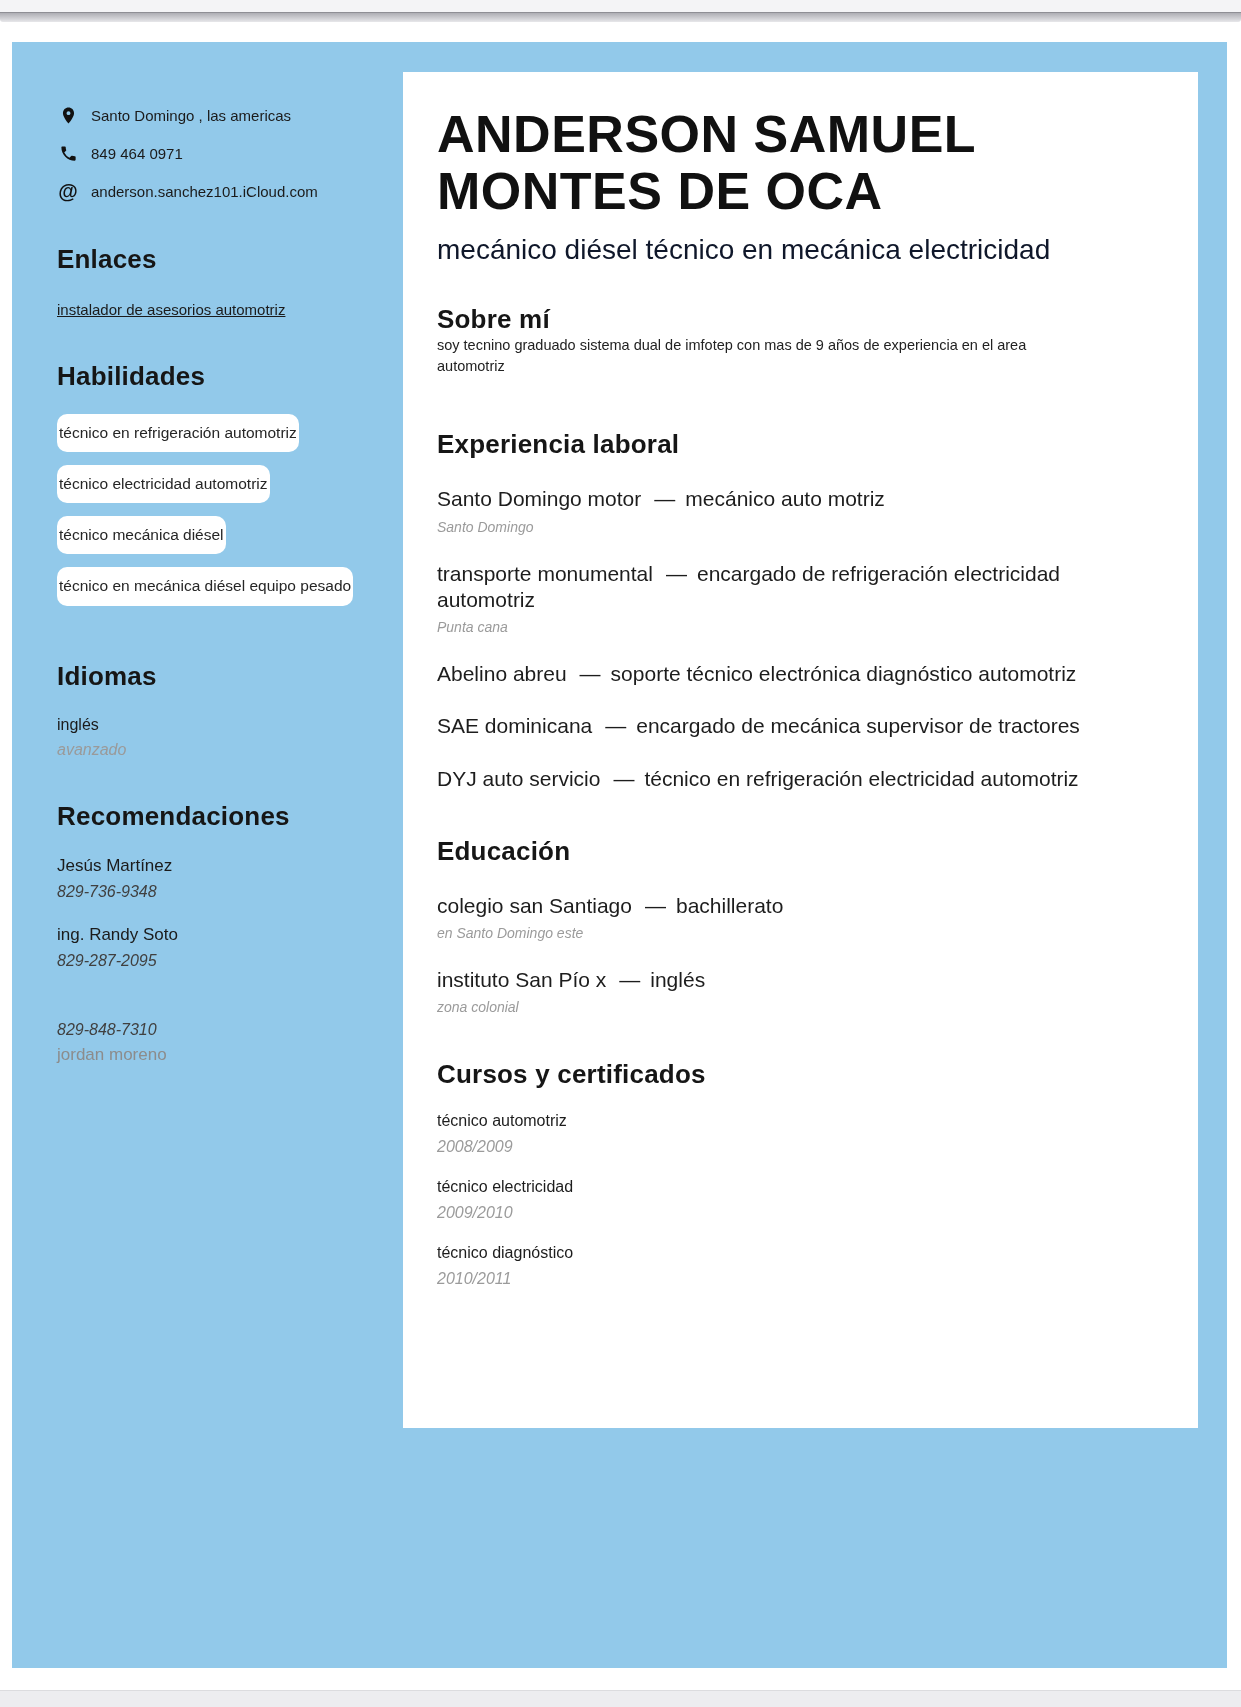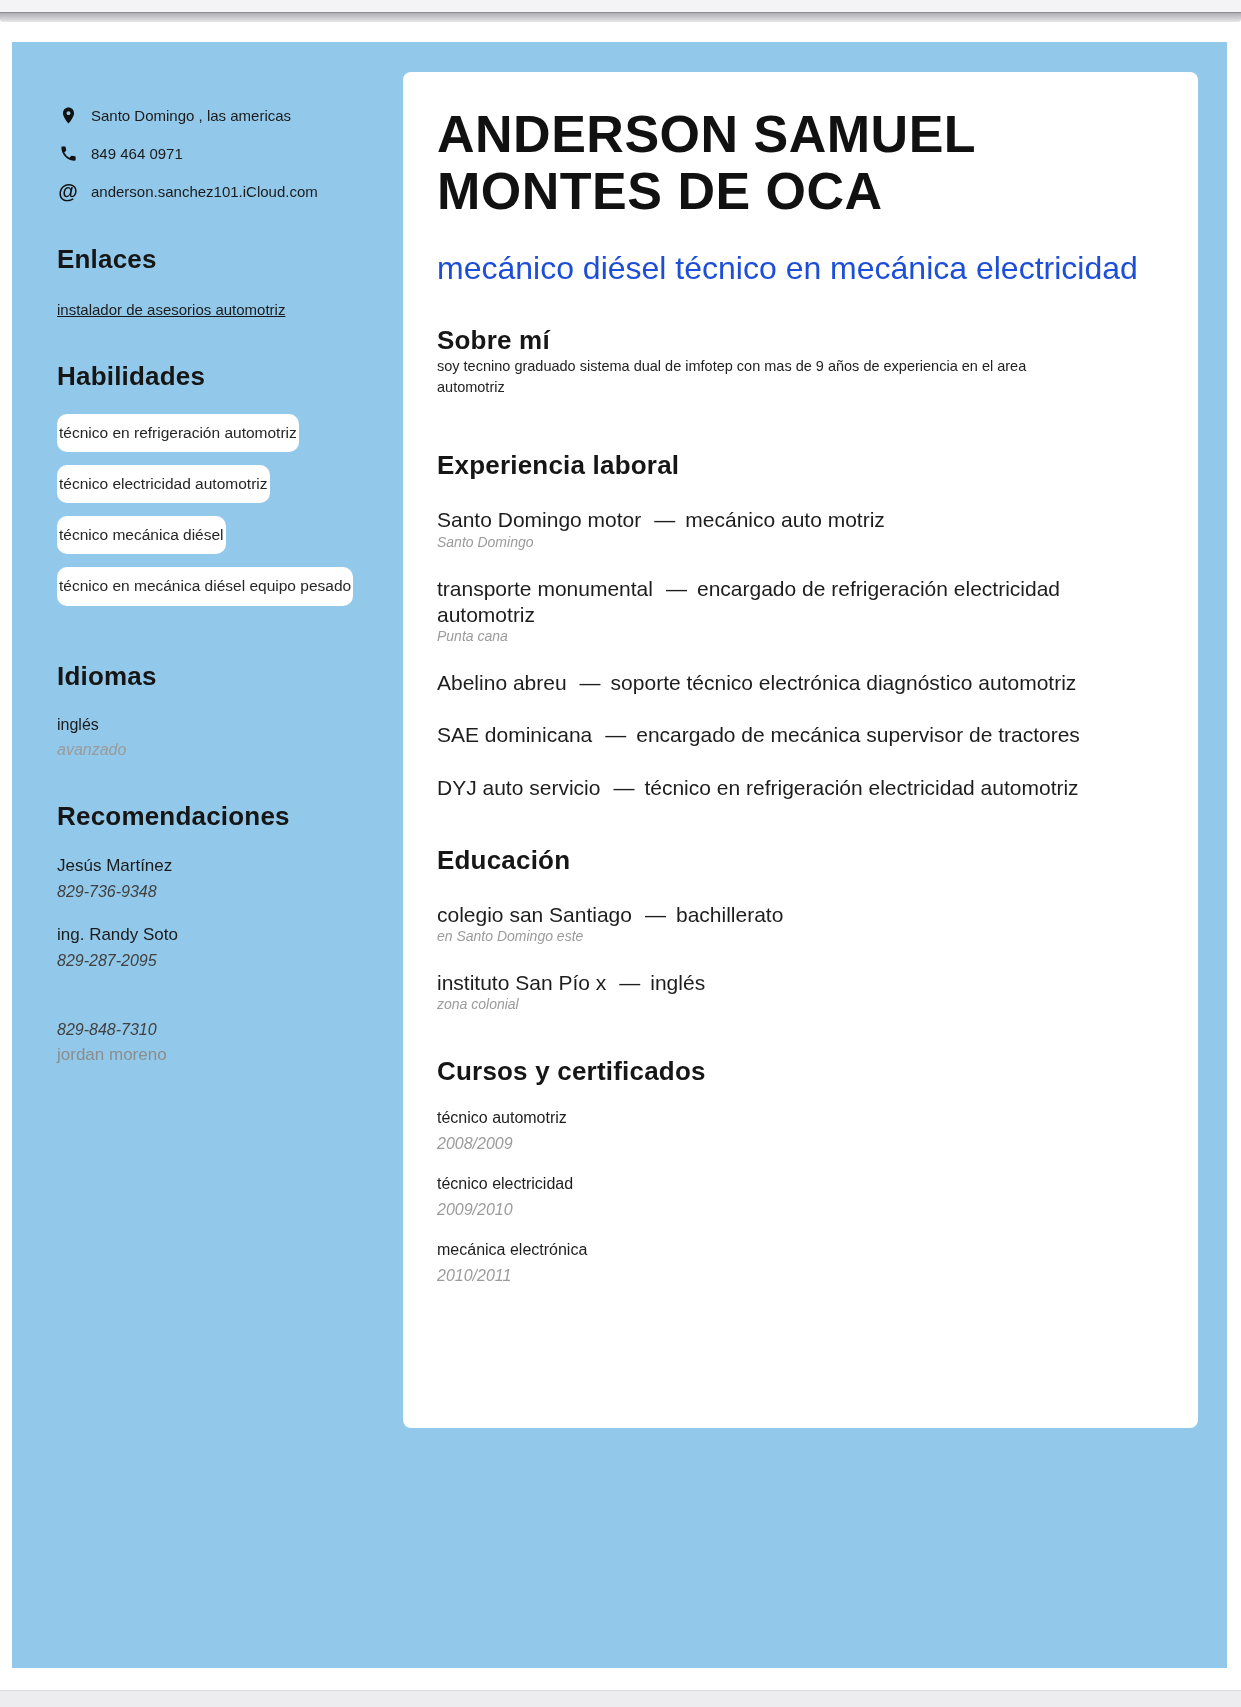--- a/index.html
+++ b/index.html
@@ -69,46 +69,45 @@
   .rec-item { margin-top: 24px; }
   .rec-name { font-size: 17px; color: #1b1b1b; min-height: 20px; }
   .rec-phone { font-size: 16px; font-style: italic; color: #404040; margin-top: 7px; }
   .rec-note { font-size: 17px; color: #8c8c8c; margin-top: 6px; }
   
   .panel {
     position: absolute; left: 391px; top: 30px;
     width: 795px; height: 1356px;
     background: #ffffff;
     padding: 26px 36px 0 34px;
-    border-radius: 8px;
   }
   .person-name {
     font-size: 52px; font-weight: 700; color: #111;
     line-height: 1.1; letter-spacing: 0.5px;
     max-width: 610px; margin-top: 8px;
   }
   .person-title {
-    font-size: 32px; color: #1d4ed8; margin-top: 30px; font-weight: 400;
+    font-size: 28px; color: #0f172a; margin-top: 14px; font-weight: 400;
   }
   .main-heading {
     font-size: 26px; font-weight: 700; color: #161616; letter-spacing: 0.2px;
   }
   .heading-about { margin-top: 38px; }
   .about-text {
     font-size: 14.5px; color: #222; line-height: 1.45;
     max-width: 640px;
   }
   .heading-experience { margin-top: 52px; }
   .heading-education { margin-top: 44px; }
   .heading-courses { margin-top: 44px; }
   .entry { margin-top: 26px; }
   .entry-title { font-size: 21px; color: #1d1d1d; line-height: 1.25; }
   .dash { margin: 0 10px 0 13px; }
   .entry-sub {
-    font-size: 14px; font-style: italic; color: #9b9b9b; 
+    font-size: 14px; font-style: italic; color: #9b9b9b; margin-top: 6px;
   }
   .course-entry { margin-top: 22px; }
   .course-name { font-size: 16px; color: #1d1d1d; }
   .course-period { font-size: 16px; font-style: italic; color: #9b9b9b; margin-top: 8px; }
 </style>
 </head>
 <body>
 
 <div class="chrome-top-strip"></div>
 <div class="h-scrollbar"></div>
@@ -224,20 +223,20 @@
 
     <div class="course-entry">
       <div class="course-name">técnico automotriz</div>
       <div class="course-period">2008/2009</div>
     </div>
     <div class="course-entry">
       <div class="course-name">técnico electricidad</div>
       <div class="course-period">2009/2010</div>
     </div>
     <div class="course-entry">
-      <div class="course-name">mecánica electrónica</div>
+      <div class="course-name">técnico diagnóstico</div>
       <div class="course-period">2010/2011</div>
     </div>
 
   </section>
 </div>
 
 <div class="chrome-bottom-strip"></div>
 
 </body></html>

